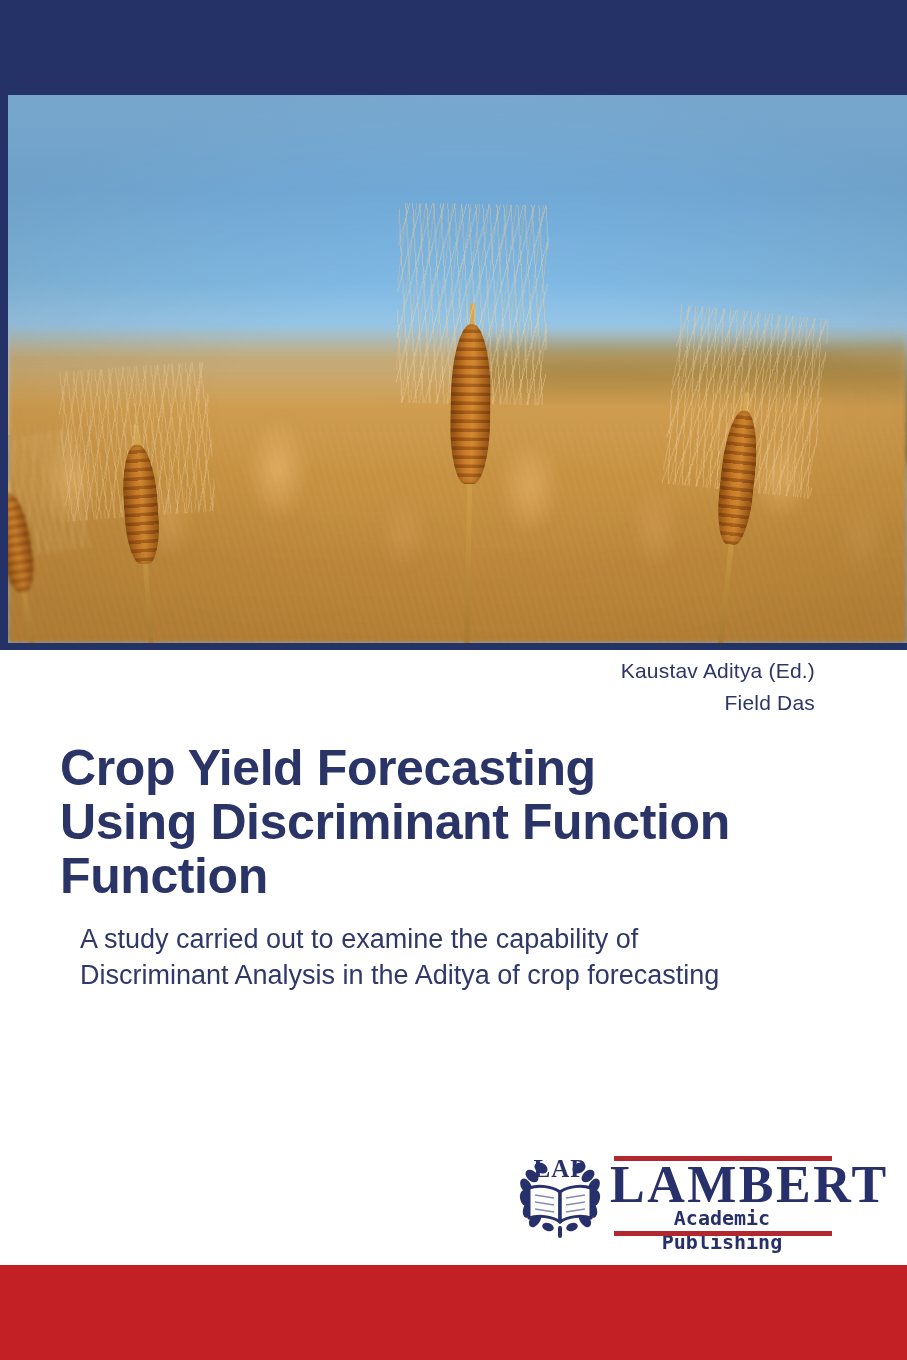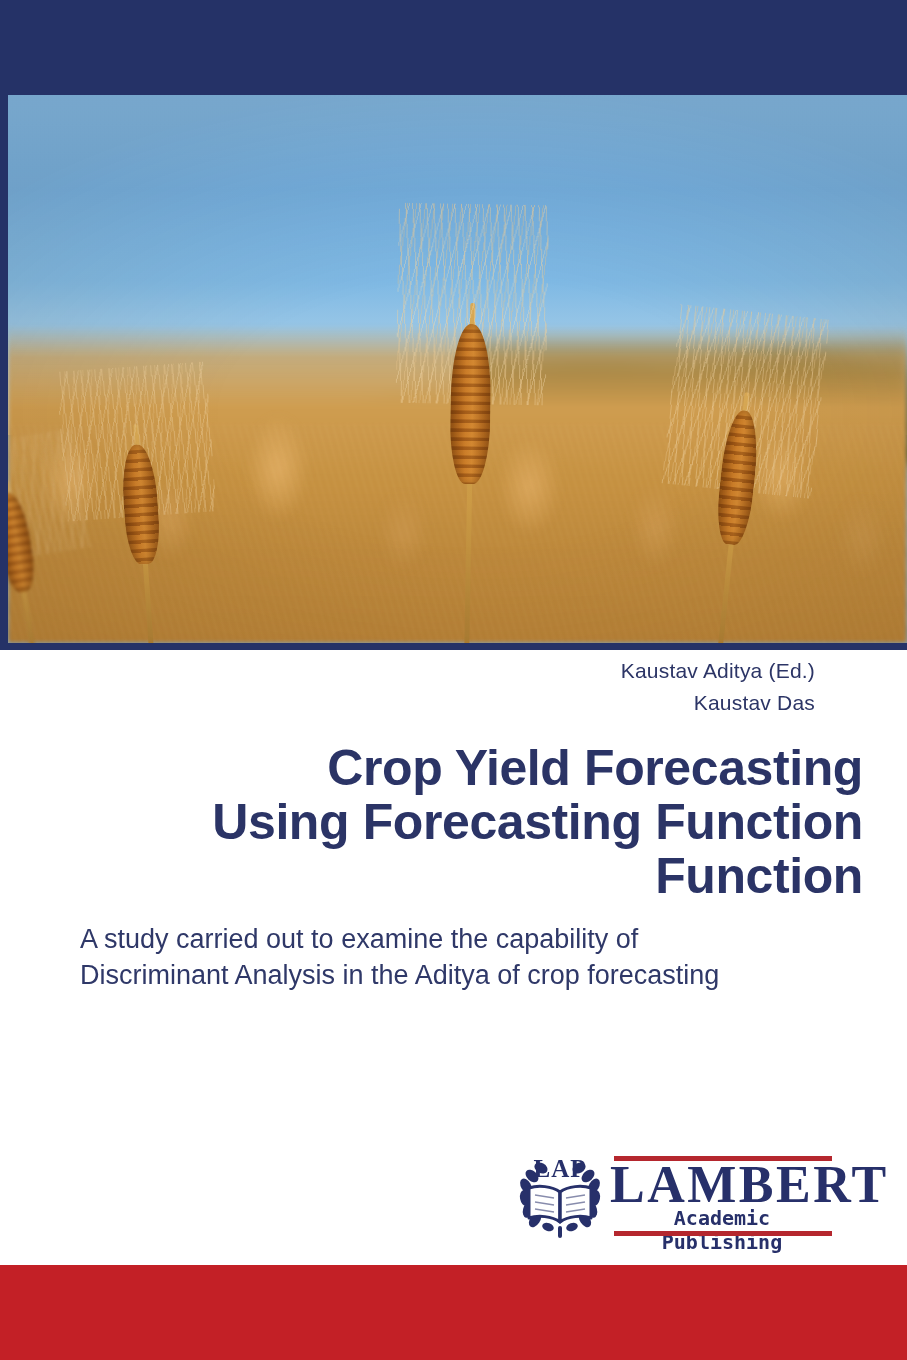--- a/index.html
+++ b/index.html
@@ -220,21 +220,21 @@
     font-size: 21px;
     line-height: 32px;
     letter-spacing: .2px;
   }
   .authors .a-line { display: block; }
 
   .title {
     margin-top: 22px;
     padding-right: 44px;
     padding-left: 60px;
-    text-align: right;
+    text-align: left;
     color: #2b3466;
     font-weight: bold;
     font-size: 50px;
     line-height: 54px;
     letter-spacing: -0.4px;
   }
   .title .t-line { display: block; }
 
   .subtitle {
     margin-top: 18px;
@@ -355,26 +355,26 @@
       </div>
 
       <div class="focus"></div>
     </div>
   </div>
 
   <div class="text-area">
 
     <div class="authors">
       <span class="a-line">Kaustav Aditya (Ed.)</span>
-      <span class="a-line">Kaustav Das</span>
+      <span class="a-line">Field Das</span>
     </div>
 
     <div class="title">
       <span class="t-line">Crop Yield Forecasting</span>
-      <span class="t-line">Using Forecasting Function</span>
+      <span class="t-line">Using Discriminant Function</span>
       <span class="t-line">Function</span>
     </div>
 
     <div class="subtitle">
       <span class="s-line">A study carried out to examine the capability of</span>
       <span class="s-line">Discriminant Analysis in the Aditya of crop forecasting</span>
     </div>
 
   </div>
 

